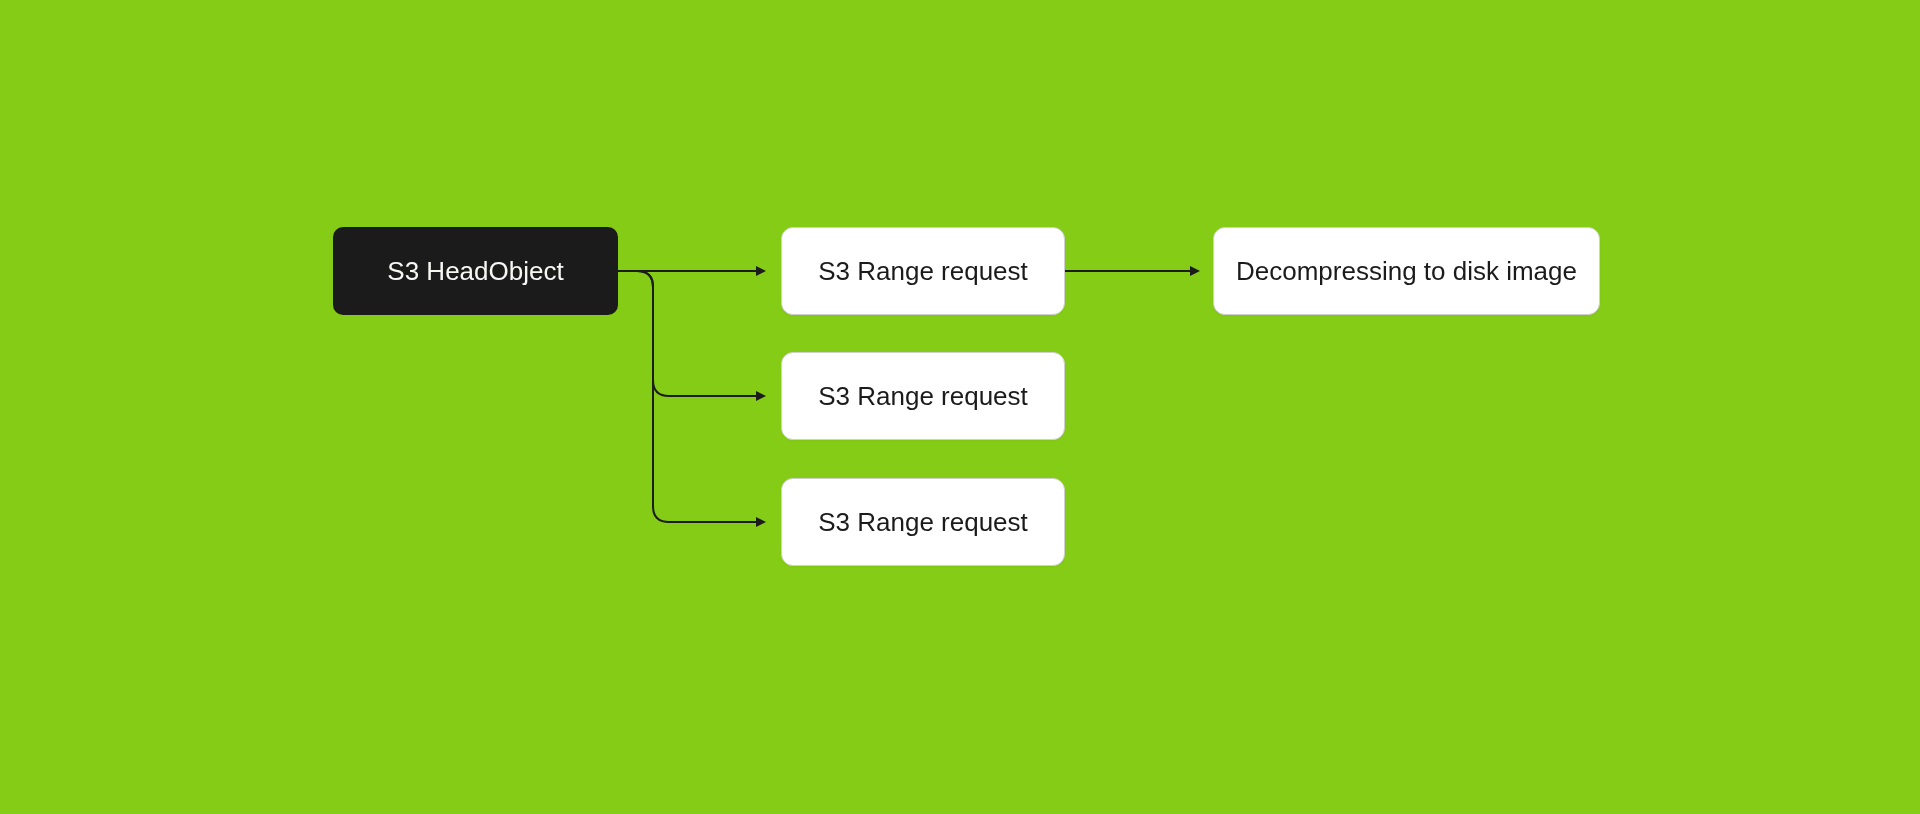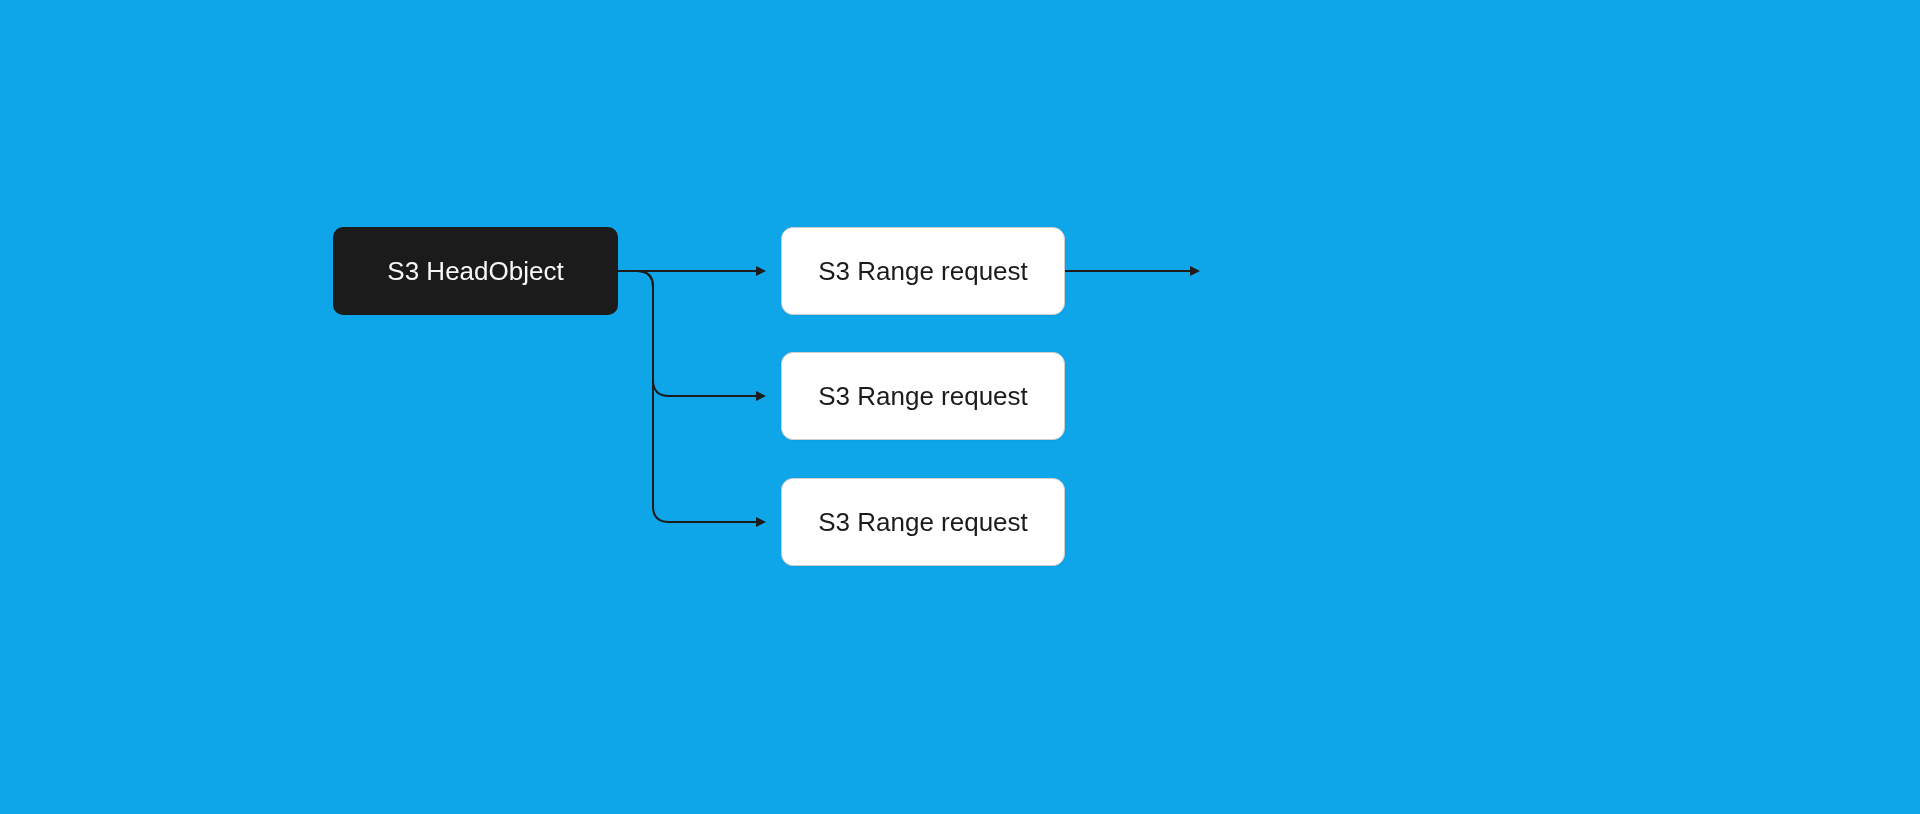--- a/index.html
+++ b/index.html
@@ -6,21 +6,21 @@
     margin: 0;
     padding: 0;
   }
   body {
     font-family: "Liberation Sans", sans-serif;
   }
   .stage {
     position: relative;
     width: 1920px;
     height: 814px;
-    background: #0ea5e9;
+    background: #84cc16;
     overflow: hidden;
   }
   .edges {
     position: absolute;
     left: 0;
     top: 0;
     pointer-events: none;
   }
   .node {
     position: absolute;
@@ -79,14 +79,17 @@
   </div>
 
   <div class="node light node-range-2">
     <span>S3 Range request</span>
   </div>
 
   <div class="node light node-range-3">
     <span>S3 Range request</span>
   </div>
 
+  <div class="node light node-decompressing">
+    <span>Decompressing to disk image</span>
+  </div>
 
 </div>
 
 </body></html>

